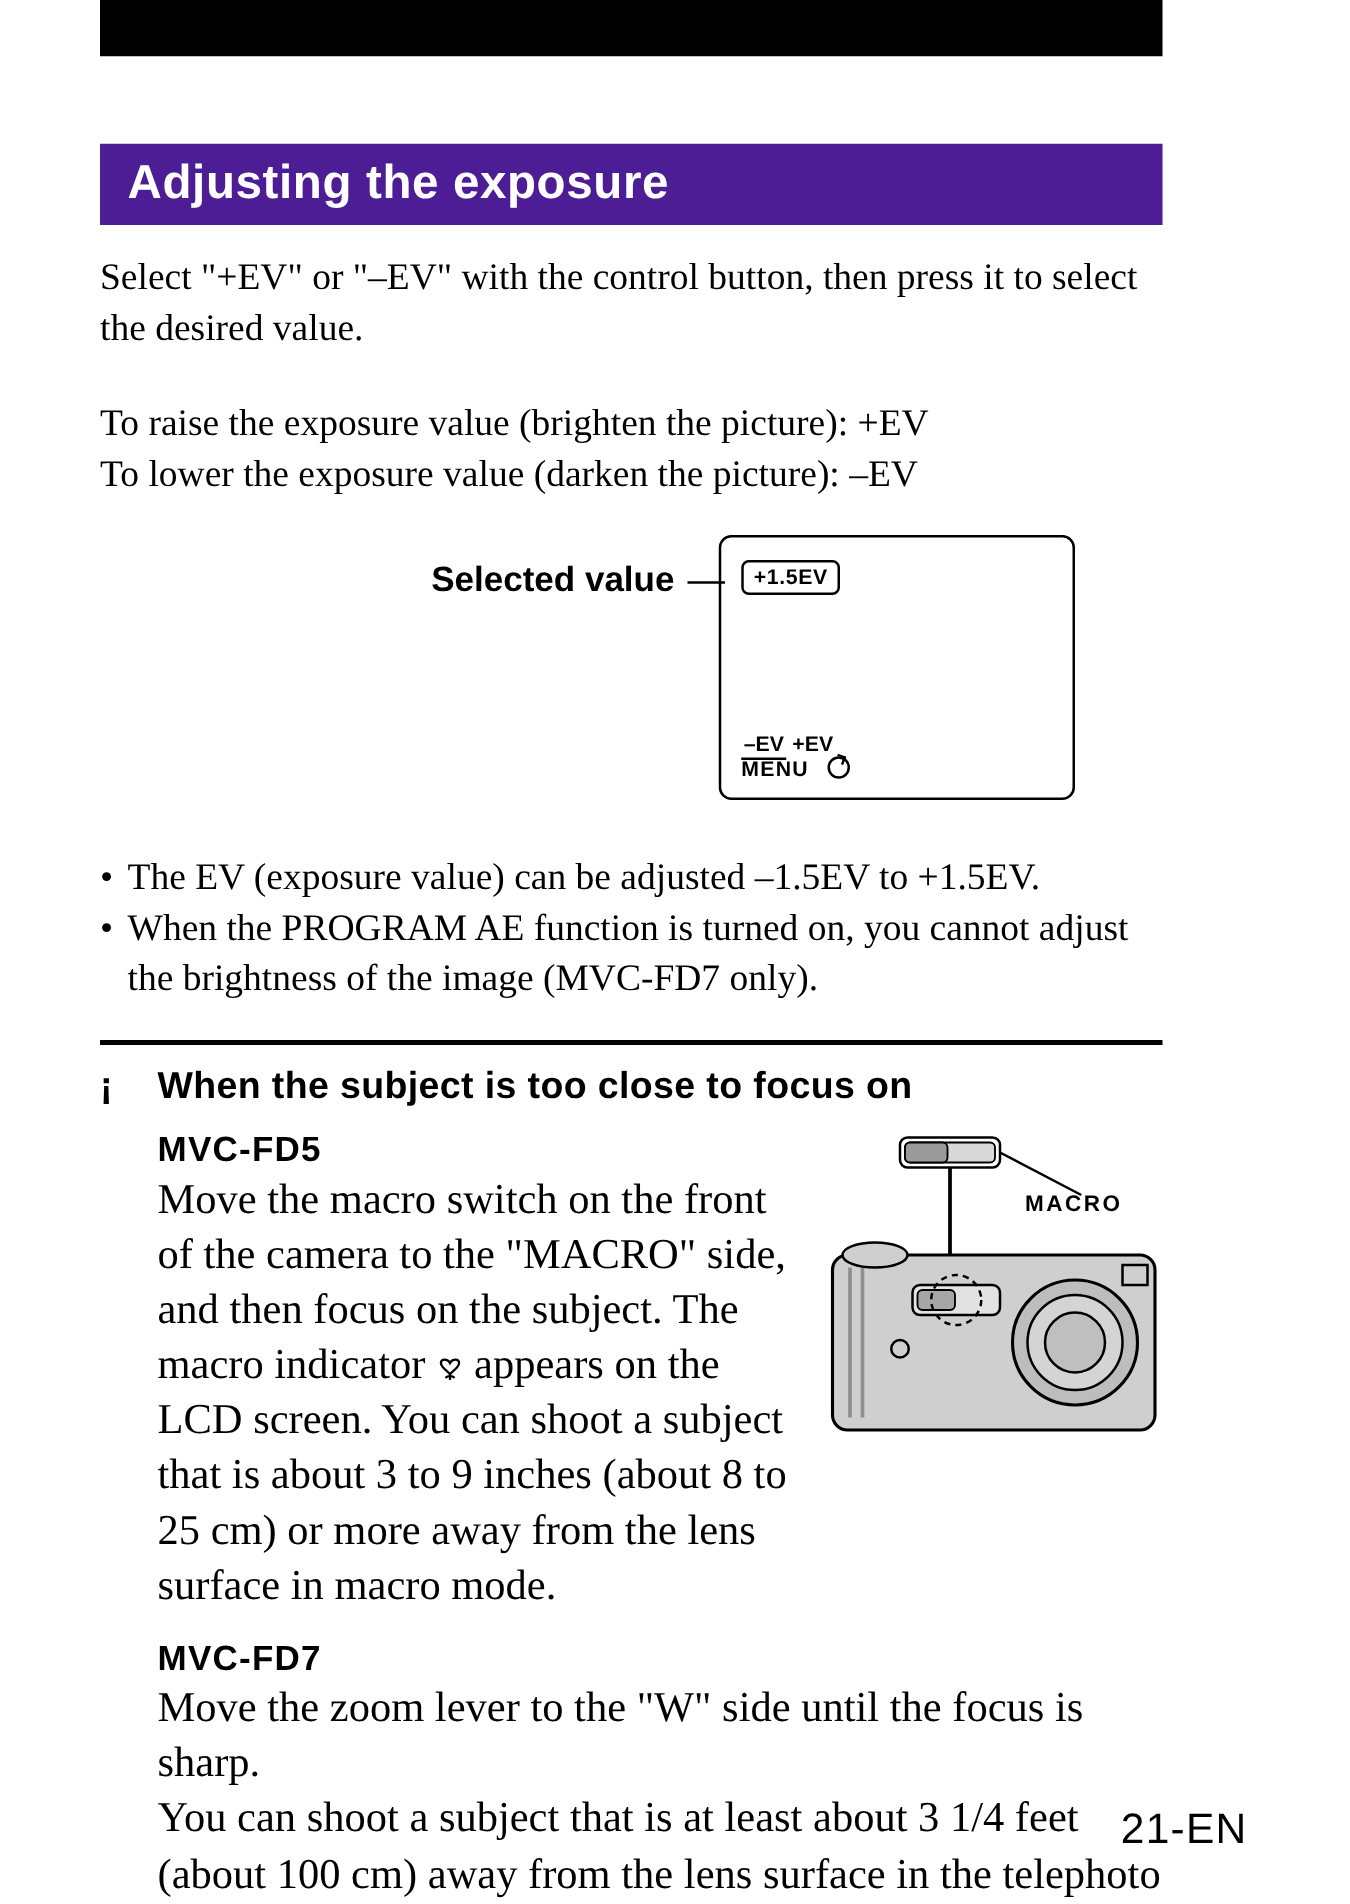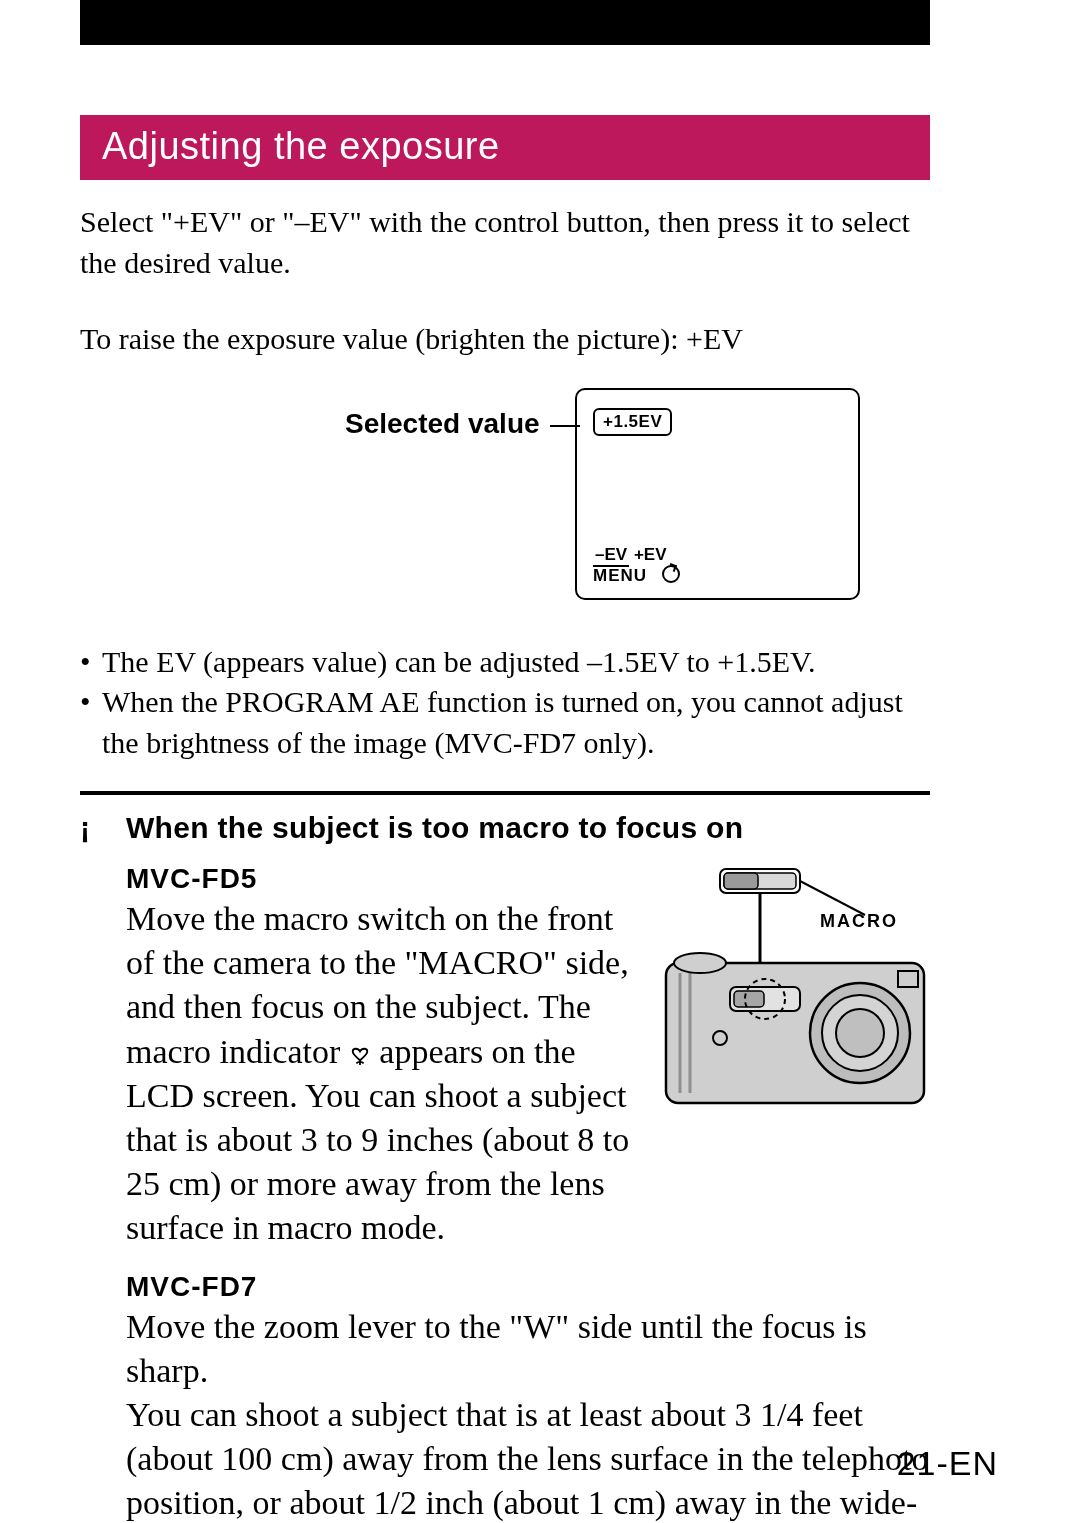--- a/index.html
+++ b/index.html
@@ -23,25 +23,25 @@
     height: 45px;
     background: #000;
   }
   .content {
     position: absolute;
     top: 115px;
     left: 80px;
     width: 850px;
   }
   .section-heading-bar {
-    background: #be185d;
+    background: #4c1d95;
     color: #fff;
     font-family: Arial, Helvetica, sans-serif;
     font-size: 38px;
-    font-weight: 400;
+    font-weight: 700;
     padding: 10px 30px 12px 22px;
     letter-spacing: 0.5px;
   }
   .body-text {
     font-size: 30px;
     line-height: 1.35;
     margin-top: 22px;
   }
   .spacer20 { height: 20px; }
 
@@ -222,20 +222,21 @@
 
   <div class="content">
 
     <div class="section-heading-bar">Adjusting the exposure</div>
 
     <div class="body-text">Select "+EV" or "–EV" with the control button, then press it to select the desired value.</div>
 
     <div class="spacer20"></div>
 
     <div class="body-text" style="margin-top:16px">To raise the exposure value (brighten the picture):   +EV</div>
+    <div class="body-text" style="margin-top:0">To lower the exposure value (darken the picture):    –EV</div>
 
     <div class="lcd-block">
       <div class="lcd-label">Selected value</div>
       <div class="lcd-connector"></div>
       <div class="lcd-screen">
         <div class="ev-badge">+1.5EV</div>
         <div class="ev-bottom-row">
           <div class="row1">
             <span class="neg">–EV</span>
             <span>+EV</span>
@@ -244,33 +245,33 @@
             <span class="menu">MENU</span>
             <span class="timer-icon"></span>
           </div>
         </div>
       </div>
     </div>
 
     <div class="bullets">
       <div class="row">
         <div class="dot">•</div>
-        <div>The EV (appears value) can be adjusted –1.5EV to +1.5EV.</div>
+        <div>The EV (exposure value) can be adjusted –1.5EV to +1.5EV.</div>
       </div>
       <div class="row">
         <div class="dot">•</div>
         <div>When the PROGRAM AE function is turned on, you cannot adjust the brightness of the image (MVC-FD7 only).</div>
       </div>
     </div>
 
     <hr class="hr-thick">
 
     <div class="macro-heading-row">
       <div class="bang">¡</div>
-      <div class="txt">When the subject is too macro to focus on</div>
+      <div class="txt">When the subject is too close to focus on</div>
     </div>
 
     <div class="two-col">
       <div class="left">
         <div class="model-name">MVC-FD5</div>
         <div class="model-body">
           <span>Move the macro switch on the front of the camera to the "MACRO" side, and then focus on the subject. The macro indicator </span>
           <span class="macro-inline-icon">
             <svg viewBox="0 0 24 22" width="22" height="20">
               <path d="M4 6 C4 2 10 2 12 6 C14 2 20 2 20 6 C20 10 14 13 12 16 C10 13 4 10 4 6 Z" fill="none" stroke="#000" stroke-width="2"></path>

